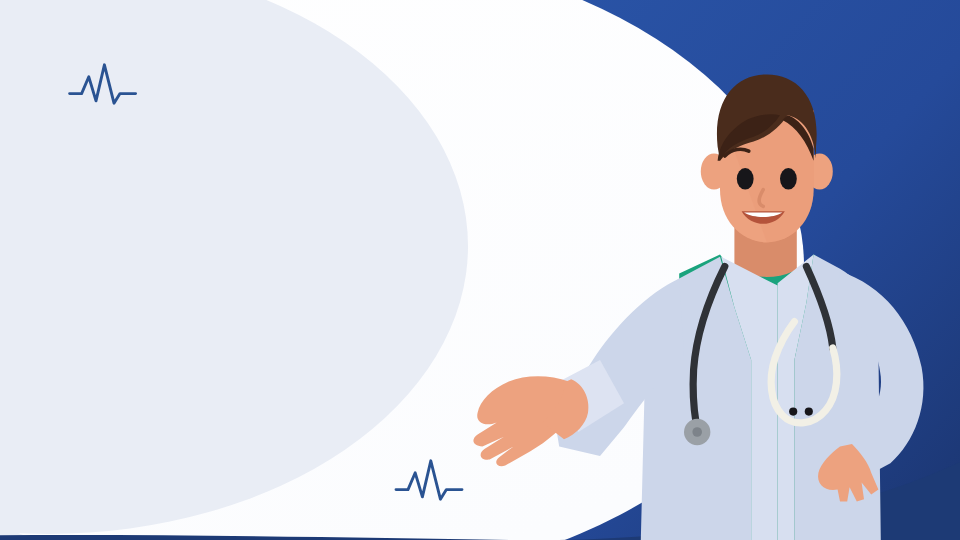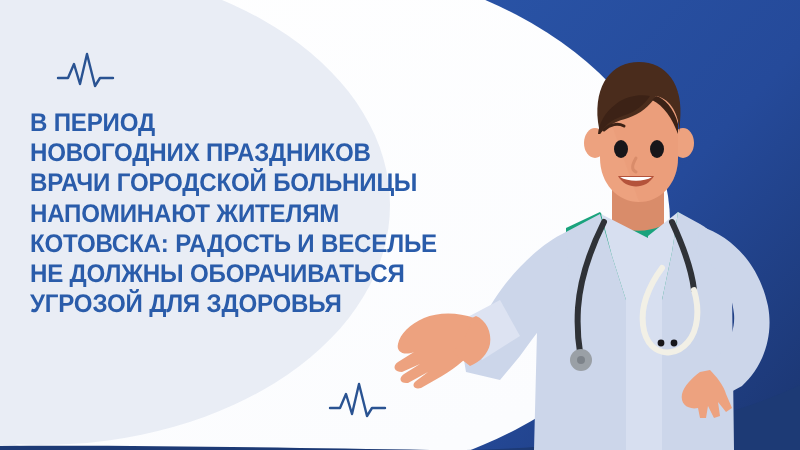--- a/index.html
+++ b/index.html
@@ -193,23 +193,14 @@
     </g>
   </svg>
 
   <svg class="layer" viewBox="0 0 800 450" width="800" height="450" xmlns="http://www.w3.org/2000/svg" style="z-index:35;">
     <g fill="none" stroke="#2a5392" stroke-width="2.4" stroke-linecap="round" stroke-linejoin="round">
       <path d="M58 78 h10 l6 -14 l6 20 l7 -30 l8 32 l5 -8 h13"></path>
       <path d="M330 408 h10 l6 -14 l6 20 l7 -30 l8 32 l5 -8 h13"></path>
     </g>
   </svg>
 
-  <div id="headline">
-    <span class="tline">В ПЕРИОД</span>
-    <span class="tline">НОВОГОДНИХ ПРАЗДНИКОВ</span>
-    <span class="tline">ВРАЧИ ГОРОДСКОЙ БОЛЬНИЦЫ</span>
-    <span class="tline">НАПОМИНАЮТ ЖИТЕЛЯМ</span>
-    <span class="tline">КОТОВСКА: РАДОСТЬ И ВЕСЕЛЬЕ</span>
-    <span class="tline">НЕ ДОЛЖНЫ ОБОРАЧИВАТЬСЯ</span>
-    <span class="tline">УГРОЗОЙ ДЛЯ ЗДОРОВЬЯ</span>
-  </div>
 
 </div>
 
 </body></html>

